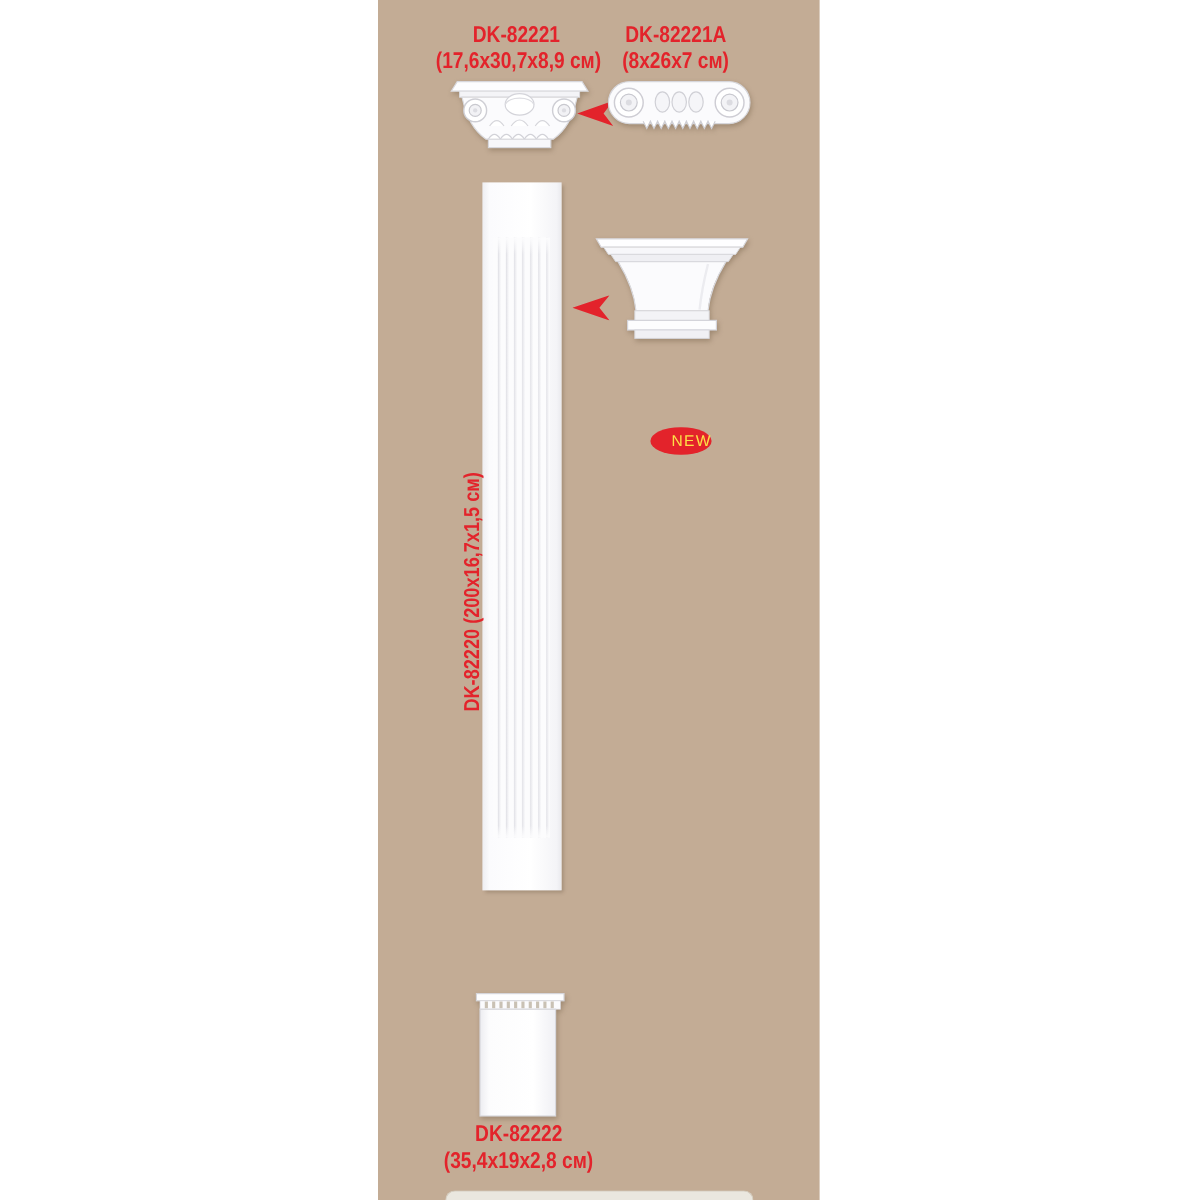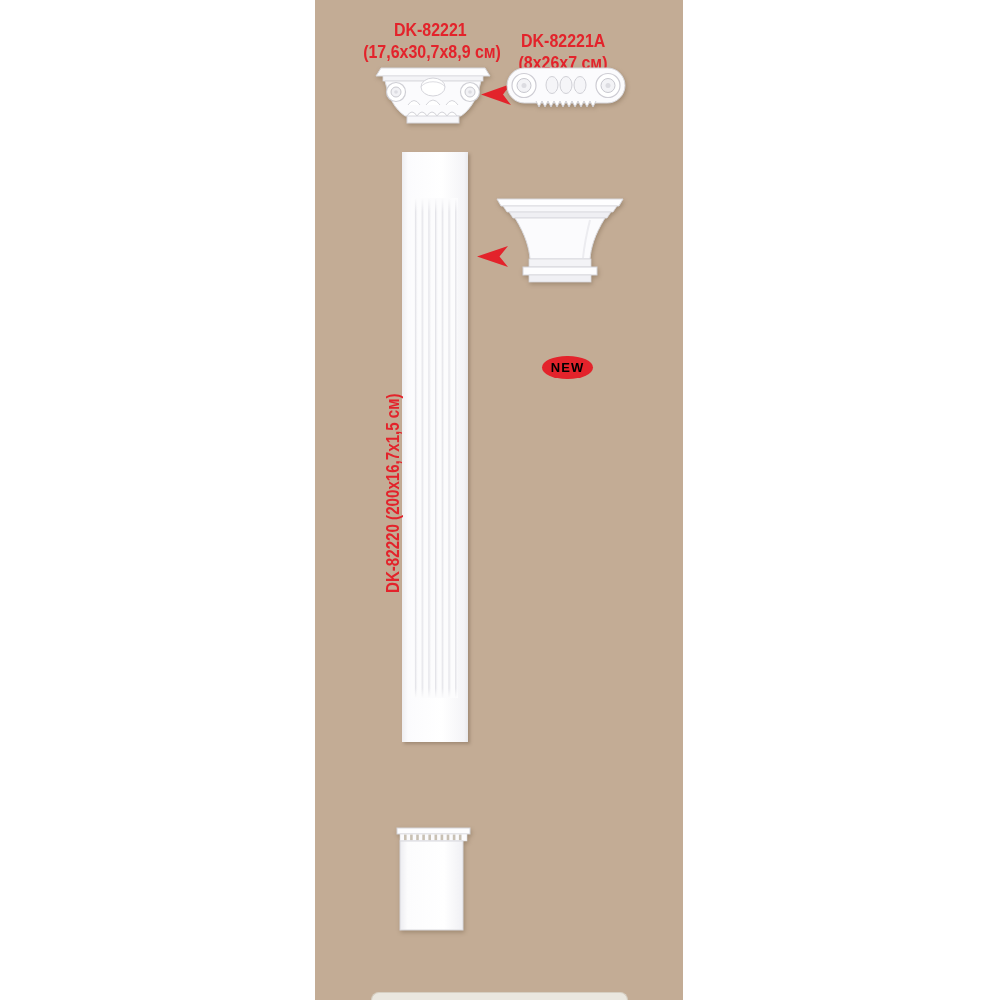--- a/index.html
+++ b/index.html
@@ -42,43 +42,43 @@
     position:absolute;left:0;top:0;width:100%;height:14px;
     background:linear-gradient(to bottom,rgba(252,252,253,1),rgba(252,252,253,0));
   }
   .flute-fade-bottom{
     position:absolute;left:0;bottom:0;width:100%;height:10px;
     background:linear-gradient(to top,rgba(252,252,253,1),rgba(252,252,253,0));
   }
   .new-badge{
     position:absolute;left:542px;top:356px;width:51px;height:23px;
     background:#e3232b;border-radius:26px / 12px;
-    color:#000000;font-weight:bold;font-size:13px;line-height:23px;
-    text-align:center;letter-spacing:1px;
+    color:#fde047;font-weight:normal;font-size:13px;line-height:23px;
+    text-align:right;letter-spacing:1px;
   }
   .bottom-hint{
     position:absolute;left:371px;top:992px;width:257px;height:9px;
     background:#eae7df;border:1px solid #d6cfc2;border-bottom:none;
     border-radius:8px 8px 0 0;box-sizing:border-box;
   }
   svg{display:block;}
 </style>
 </head>
 <body>
 
 <div class="stage">
 
   <div class="panel"></div>
 
   <div class="lbl-block red-label" style="left:350px;top:19px;width:160px;">
     <div><span class="cond">DK-82221</span></div>
     <div><span class="cond">(17,6x30,7x8,9 см)</span></div>
   </div>
 
-  <div class="lbl-block red-label" style="left:483px;top:19px;width:160px;margin-top:11px;">
+  <div class="lbl-block red-label" style="left:483px;top:19px;width:160px;">
     <div><span class="cond">DK-82221A</span></div>
     <div><span class="cond">(8x26x7 см)</span></div>
   </div>
 
   <div class="abs shadowed" style="left:374px;top:63px;">
     <svg width="118" height="66" viewBox="0 0 118 66">
 
       <path d="M2,13 L7,5 L111,5 L116,13 Z" fill="#fdfdfe" stroke="#d7d7dc" stroke-width="1"></path>
       <rect x="9" y="13" width="100" height="5" fill="#f4f4f7" stroke="#dcdce1" stroke-width="0.8"></rect>
 
@@ -188,16 +188,20 @@
           <stop offset="0" stop-color="#ededf1"></stop>
           <stop offset="0.12" stop-color="#fcfcfd"></stop>
           <stop offset="0.7" stop-color="#ffffff"></stop>
           <stop offset="1" stop-color="#f0f0f4"></stop>
         </linearGradient>
       </defs>
       <rect x="4" y="15" width="63" height="89" fill="url(#baseblock)" stroke="#d8d8dd" stroke-width="1"></rect>
     </svg>
   </div>
 
+  <div class="lbl-block red-label" style="left:352px;top:935px;width:160px;">
+    <div><span class="cond">DK-82222</span></div>
+    <div><span class="cond">(35,4x19x2,8 см)</span></div>
+  </div>
 
   <div class="bottom-hint"></div>
 
 </div>
 
 </body></html>

